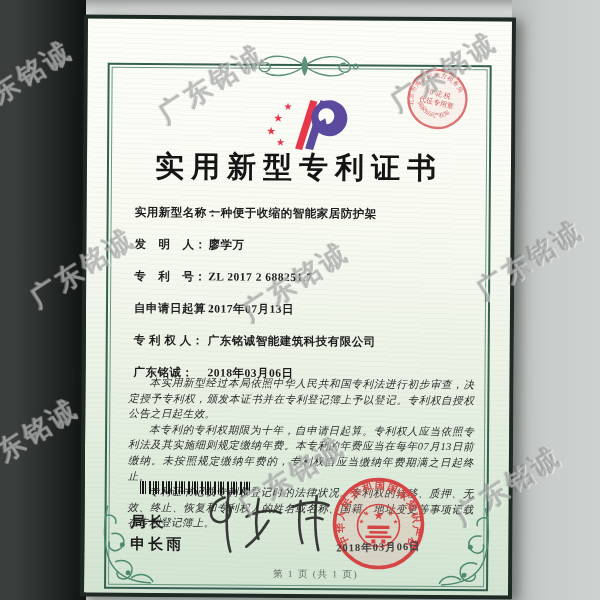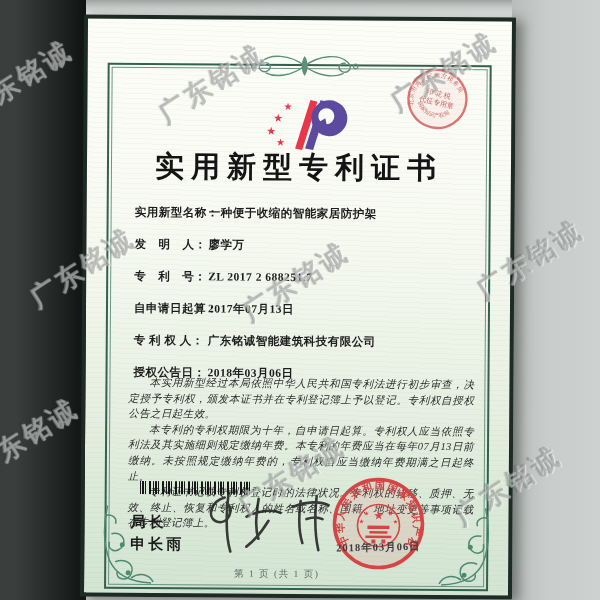--- a/index.html
+++ b/index.html
@@ -55,21 +55,21 @@
     font-size:15px;font-weight:bold;color:#1c1c1c;letter-spacing:3px;line-height:22px;}
   .signature{position:absolute;left:116px;top:470px;}
 
   .seal{position:absolute;left:246px;top:455px;width:96px;height:96px;}
   .seal-date{position:absolute;left:232px;top:520px;width:124px;text-align:center;
     font-size:10.5px;color:#3c3c3c;letter-spacing:1px;transform:rotate(-1.5deg);font-weight:600;}
 
   .tax-stamp{position:absolute;left:318px;top:46px;width:64px;height:64px;
     transform:rotate(13deg);opacity:.92;}
 
-  .footer-page{position:absolute;left:150px;top:548px;width:124px;text-align:left;
+  .footer-page{position:absolute;left:150px;top:548px;width:124px;text-align:right;
     font-size:9.5px;color:#5c6a60;letter-spacing:1.5px;}
 
   .ornament-top{position:absolute;left:152px;top:32px;width:130px;height:28px;}
   .ornament-corner{position:absolute;bottom:7px;width:54px;height:82px;}
   .ornament-corner.bl{left:17px;}
   .ornament-corner.br{right:17px;transform:scaleX(-1);}
 
   .watermark-layer{position:absolute;inset:0;pointer-events:none;z-index:50;}
   .watermark{position:absolute;font-family:"Liberation Sans","DejaVu Sans",sans-serif;
     font-size:27px;font-weight:bold;letter-spacing:3px;color:rgba(138,142,139,0.48);
@@ -164,21 +164,21 @@
       <div class="field-row">
         <span class="field-label">专　利　号：</span><span class="field-value">ZL 2017 2 688251.7</span>
       </div>
       <div class="field-row">
         <span class="field-label">自申请日起算：</span><span class="field-value">2017年07月13日</span>
       </div>
       <div class="field-row">
         <span class="field-label">专 利 权 人：</span><span class="field-value">广东铭诚智能建筑科技有限公司</span>
       </div>
       <div class="field-row">
-        <span class="field-label">授权公告日：</span><span class="field-value">2018年03月06日</span>
+        <span class="field-label">广东铭诚：</span><span class="field-value">2018年03月06日</span>
       </div>
     </div>
 
     <div class="body-text">
       <p>本实用新型经过本局依照中华人民共和国专利法进行初步审查，决定授予专利权，颁发本证书并在专利登记簿上予以登记。专利权自授权公告之日起生效。</p>
       <p>本专利的专利权期限为十年，自申请日起算。专利权人应当依照专利法及其实施细则规定缴纳年费。本专利的年费应当在每年07月13日前缴纳。未按照规定缴纳年费的，专利权自应当缴纳年费期满之日起终止。</p>
       <p>专利证书记载专利权登记时的法律状况。专利权的转移、质押、无效、终止、恢复和专利权人的姓名或名称、国籍、地址变更等事项记载在专利登记簿上。</p>
     </div>
 
     <div class="barcode"></div>

